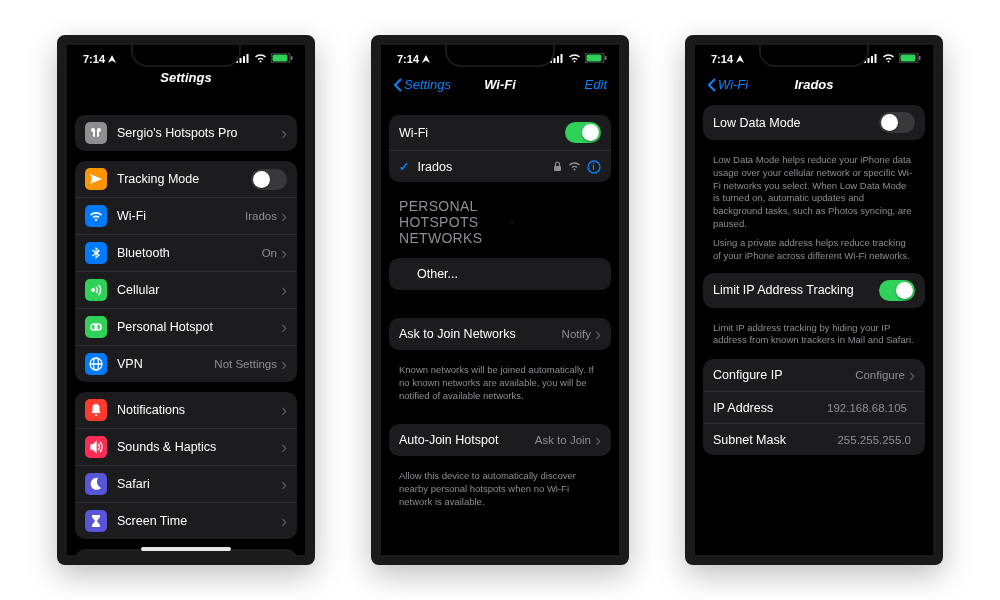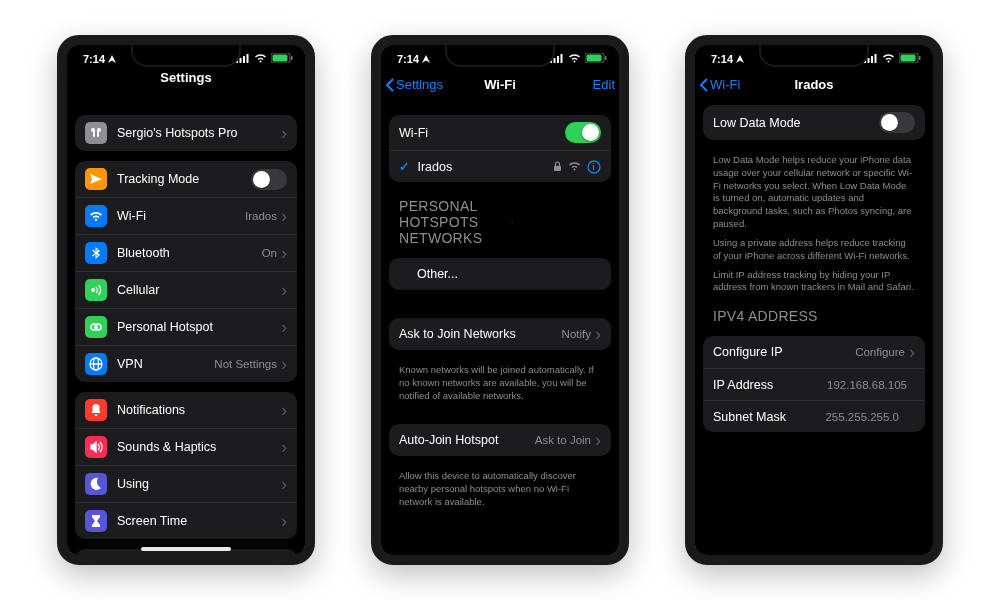--- a/index.html
+++ b/index.html
@@ -1,32 +1,32 @@
 <!DOCTYPE html>
 <html><head>
 <meta charset="utf-8">
 <style>
   * { box-sizing: border-box; margin: 0; padding: 0; font-family: -apple-system, "Helvetica Neue", Arial, sans-serif; }
   body { background: #ffffff; color: #fff; display: flex; justify-content: center; align-items: center; gap: 56px; width: 1000px; height: 600px; }
   .phone {
-    width: 258px; height: 530px; background: #14b8a6; border-radius: 22px;
+    width: 258px; height: 530px; background: #14b8a6; border-radius: 8px;
     border: 10px solid #1a1a1a; position: relative; overflow: hidden;
     box-shadow: 0 10px 30px rgba(0,0,0,.25), inset 0 0 0 2px #303030;
   }
   .notch {
     position: absolute; top: 0; left: 50%; transform: translateX(-50%);
     width: 110px; height: 22px; background: #000; border-radius: 0 0 16px 16px; z-index: 30;
     border-left: 2px solid #1a1a1a; border-right: 2px solid #1a1a1a; border-bottom: 2px solid #1a1a1a;
   }
   .screen { position: absolute; inset: 0; background: #000; overflow: hidden; }
   .statusbar { position: relative; height: 28px; font-size: 11px; font-weight: 600; color: #fff; z-index: 20; }
   .sb-left { position: absolute; left: 16px; top: 8px; display: flex; align-items: center; gap: 3px; }
   .sb-right { position: absolute; right: 12px; top: 8px; display: flex; align-items: center; gap: 4px; }
   .sb-right svg, .sb-left svg { display: block; }
-  .navbar { display: flex; align-items: center; justify-content: space-between; padding: 4px 4px 6px; font-size: 13px; }
+  .navbar { display: flex; align-items: center; justify-content: space-between; padding: 4px 12px 6px; font-size: 13px; font-style: italic; }
   .navbar .title { position: absolute; left: 0; right: 0; text-align: center; font-weight: 600; color: #fff; font-size: 13px; }
   .navbar .back, .navbar .edit { color: #0a84ff; font-size: 13px; display: flex; align-items: center; gap: 2px; z-index: 2; }
   .content { position: absolute; top: 60px; bottom: 0; left: 0; right: 0; overflow: hidden; font-size: 12.5px; }
   .home-ind { position: absolute; bottom: 4px; left: 50%; transform: translateX(-50%); width: 90px; height: 4px; border-radius: 3px; background: #fff; opacity: .9; z-index: 40; }
 
   .group { margin: 10px 8px; border-radius: 10px; overflow: hidden; background: #1c1c1e; }
   .row { display: flex; align-items: center; padding: 7px 10px; min-height: 32px; position: relative; }
   .row + .row { border-top: 0.5px solid #2e2e30; }
   .row .icon { width: 22px; height: 22px; border-radius: 5px; margin-right: 10px; display: flex; align-items: center; justify-content: center; flex-shrink: 0; }
   .row .label { flex: 1; color: #fff; }
@@ -172,21 +172,21 @@
             </div>
           <div class="label">Sounds &amp; Haptics</div>
           <span class="chev">›</span>
         </div>
         <div class="row">
           <div class="icon" style="background:#5856d6">
               <svg width="14" height="14" viewBox="0 0 14 14" fill="#fff">
                 <path d="M9 1a6 6 0 10 3 10A7 7 0 019 1z"></path>
               </svg>
             </div>
-          <div class="label">Using</div>
+          <div class="label">Safari</div>
           <span class="chev">›</span>
         </div>
         <div class="row">
           <div class="icon" style="background:#5856d6">
               <svg width="14" height="14" viewBox="0 0 14 14" fill="#fff">
                 <path d="M3 1h8v2l-3 4 3 4v2H3v-2l3-4-3-4z"></path>
               </svg>
             </div>
           <div class="label">Screen Time</div>
           <span class="chev">›</span>
@@ -352,35 +352,42 @@
           <div class="label">Low Data Mode</div>
           <div class="toggle tog-off">
               <div class="knob" style="background:#fff"></div>
             </div>
         </div>
       </div>
       <div class="section-footer">Low Data Mode helps reduce your iPhone data usage over your cellular network or specific Wi-Fi networks you select. When Low Data Mode is turned on, automatic updates and background tasks, such as Photos syncing, are paused.</div>
 
       <div class="section-footer">Using a private address helps reduce tracking of your iPhone across different Wi-Fi networks.</div>
 
+      <div class="group" style="margin-top:8px">
+        <div class="row">
+          <div class="label">Limit IP Address Tracking</div>
+          <div class="toggle tog-on">
+              <div class="knob"></div>
+            </div>
+        </div>
+      </div>
       <div class="section-footer">Limit IP address tracking by hiding your IP address from known trackers in Mail and Safari.</div>
 
-      <div class="section-header" style="margin-top:6px">IPV4 Address</div>
       <div class="group">
         <div class="row">
           <div class="label">Configure IP</div>
           <div class="detail">Configure</div>
           <span class="chev">›</span>
         </div>
         <div class="row">
           <div class="label">IP Address</div>
           <div class="detail" style="margin-right:8px">192.168.68.105</div>
         </div>
         <div class="row">
           <div class="label">Subnet Mask</div>
-          <div class="detail" style="margin-right:16px">255.255.255.0</div>
+          <div class="detail" style="margin-right:4px">255.255.255.0</div>
         </div>
 
       </div>
 
     </div>
   </div>
 </div>
 
 </body></html>

